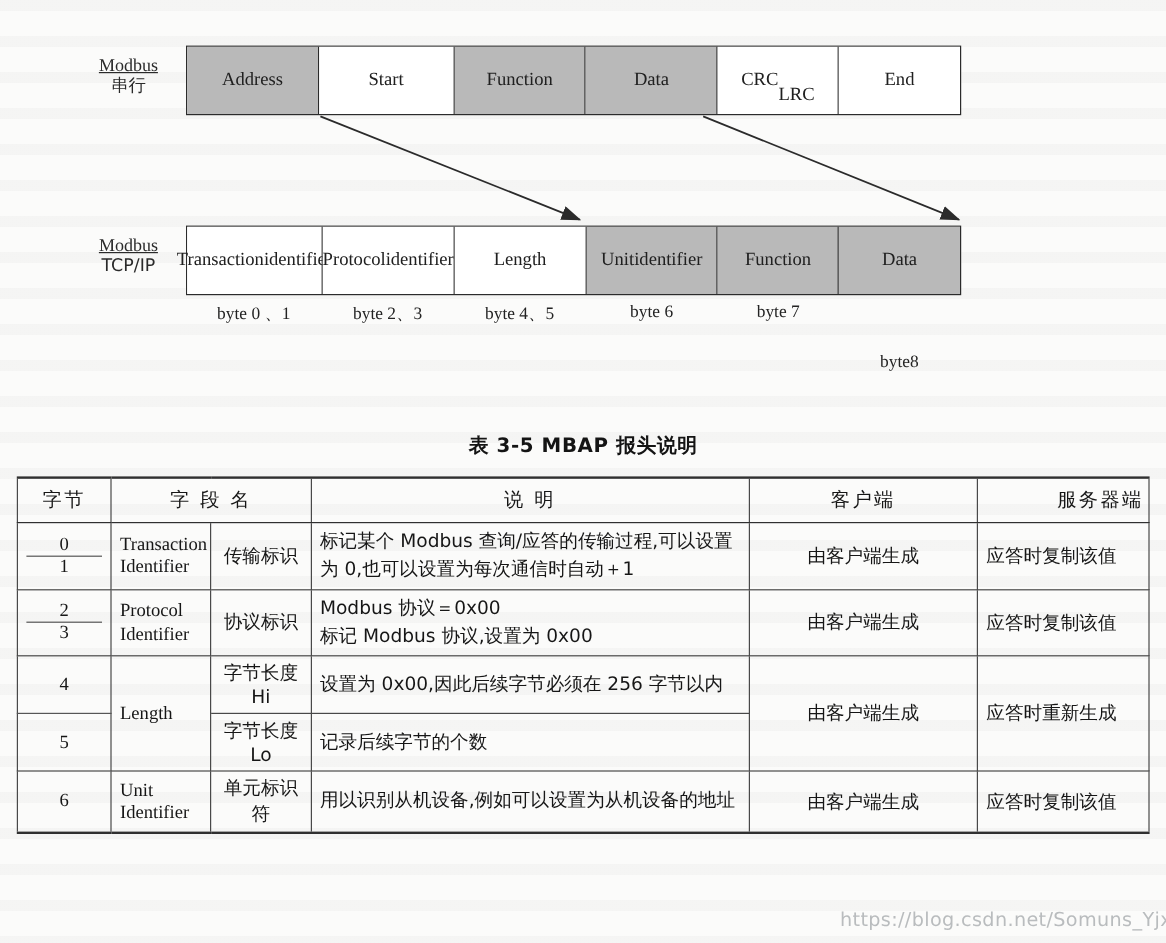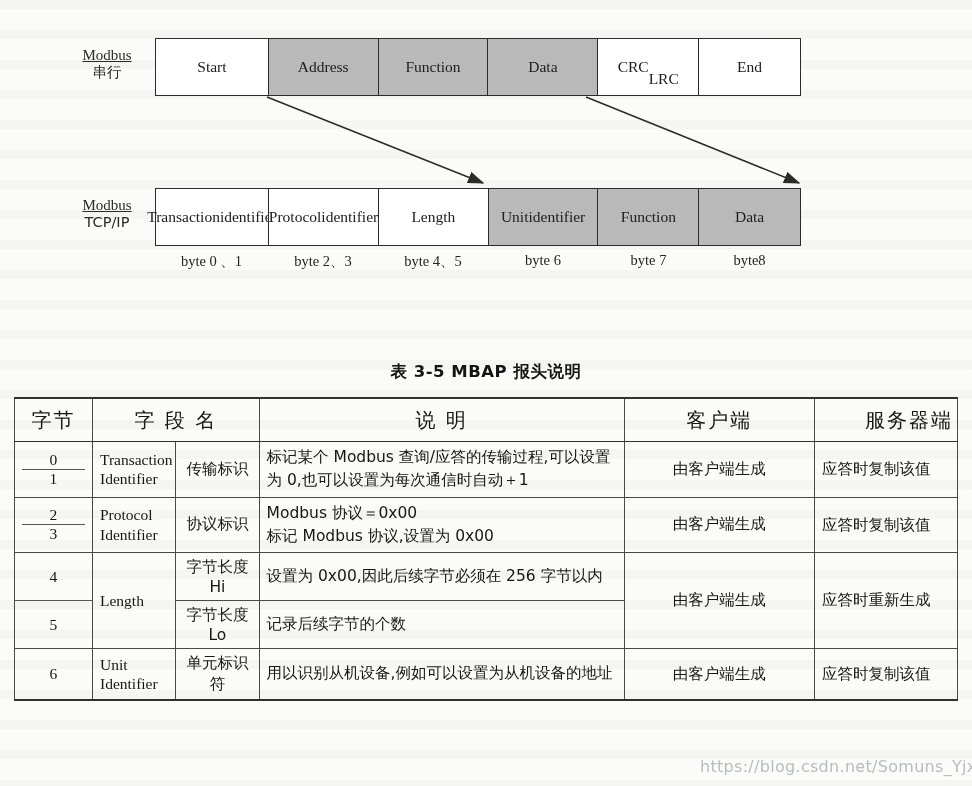--- a/index.html
+++ b/index.html
@@ -73,21 +73,21 @@
     padding:4px 7px;
     vertical-align:middle;
     font-size:15.5px;
     color:#161616;
     background:transparent;
   }
   table.mbap thead th{
     border-top:2.2px solid #303030;
     border-bottom:1.4px solid #303030;
     font-family:"DejaVu Sans",sans-serif;
-    font-weight:normal;font-size:20px;
+    font-weight:normal;font-size:16px;
     text-align:center;padding:6px 4px;letter-spacing:2px;
   }
   table.mbap tr.lastrow td{border-bottom:2.2px solid #303030;}
   .c-byte{width:57px;text-align:center;font-family:"Liberation Serif",serif;font-size:16px;}
   .c-field{width:132px;font-family:"Liberation Serif",serif;font-size:16px;line-height:1.25;}
   .c-cn{width:112px;text-align:center;font-family:"DejaVu Sans",sans-serif;font-size:15px;}
   .c-desc{width:300px;font-family:"DejaVu Sans",sans-serif;font-size:15px;line-height:1.5;}
   .c-client{width:152px;text-align:center;font-family:"DejaVu Sans",sans-serif;font-size:15px;}
   .c-server{width:112px;font-family:"DejaVu Sans",sans-serif;font-size:15px;line-height:1.45;}
 
@@ -111,25 +111,25 @@
 <div class="page">
 
   <div class="figure">
 
     <div class="rowlabel" style="left:62px;top:46px;width:90px;">
       <span class="en">Modbus</span>
       <span class="cn">串行</span>
     </div>
 
     <div class="barrow" id="serial-row" style="left:155px;top:38px;width:646px;height:58px;">
+        <div class="cell gray" style="width: 110px;">
+          <span style="display: block;">Address</span>
+        </div>
         <div class="cell" style="width: 113px;">
           <span style="display: block;">Start</span>
-        </div>
-        <div class="cell gray" style="width: 110px;">
-          <span style="display: block;">Address</span>
         </div>
         <div class="cell gray" style="width: 110px;">
           <span style="display: block;">Function</span>
         </div>
         <div class="cell gray" style="width: 110px;">
           <span style="display: block;">Data</span>
         </div>
         <div class="cell" style="width: 101px;">
           <span style="display: block;">CRC</span>
           <span style="display: block; margin-top: 24px;">LRC</span>
@@ -167,21 +167,21 @@
           <span style="display: block;">Data</span>
         </div>
       </div>
 
     <div class="bytelabels" id="byte-labels" style="left:155px;top:252px;width:646px;">
         <span style="width: 113px;">byte 0 、1</span>
         <span style="width: 110px;">byte 2、3</span>
         <span style="width: 110px;">byte 4、5</span>
         <span style="width: 110px;">byte 6</span>
         <span style="width: 101px;">byte 7</span>
-        <span style="width: 101px;">byte8</span>
+        <span style="width: 101px; margin-top: 42px;">byte8</span>
       </div>
 
     <svg class="connectors" viewBox="0 0 972 300" width="972" height="300">
       <defs>
         <marker id="arw" markerWidth="11" markerHeight="8" refX="10" refY="4" orient="auto">
           <path d="M0,0 L11,4 L0,8 z" fill="#2b2b2b"></path>
         </marker>
       </defs>
       <line x1="267" y1="97" x2="483" y2="183" stroke="#2b2b2b" stroke-width="1.5" marker-end="url(#arw)"></line>
       <line x1="586" y1="97" x2="799" y2="183" stroke="#2b2b2b" stroke-width="1.5" marker-end="url(#arw)"></line>

